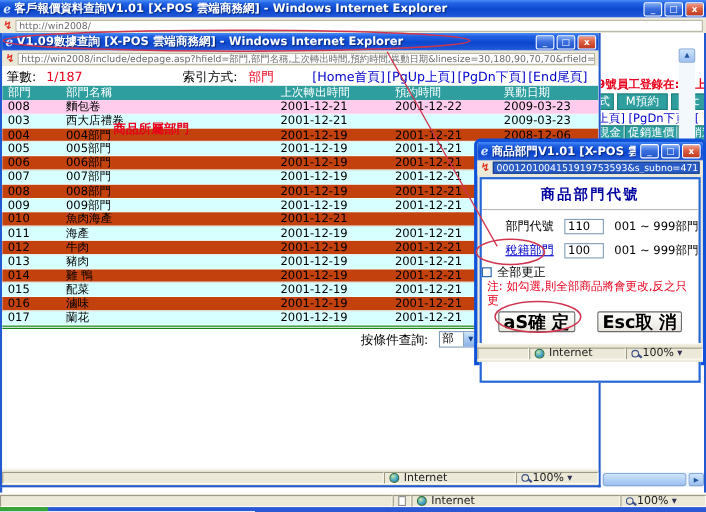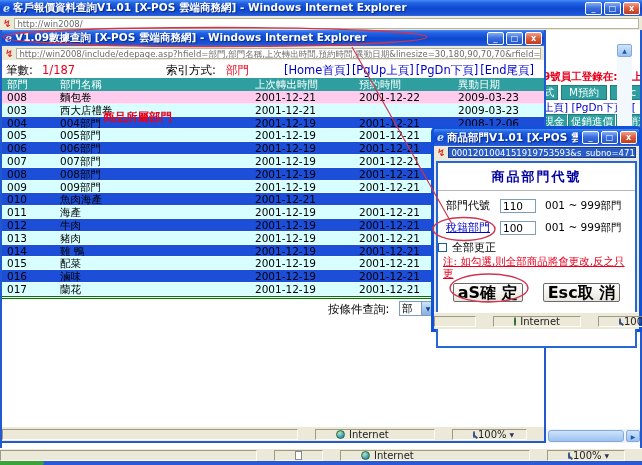--- a/index.html
+++ b/index.html
@@ -23,21 +23,21 @@
 
   .urlbar { position:absolute; left:0; right:0; height:14px; background:#ece9d8;
     display:flex; align-items:center; padding:0 3px; }
   .urlbar .flash { color:#e03020; font-weight:bold; font-size:10px; margin-right:3px; }
   .urlbar .ufield { flex:1; background:#fff; border:1px solid #b6b3a0; height:11px;
     font-size:8.5px; color:#6b6b6b; white-space:nowrap; overflow:hidden; line-height:10px; padding:0 2px; }
 
   .statusbar { position:absolute; left:0; right:0; background:#ece9d8; border-top:1px solid #fff;
     display:flex; align-items:center; font-size:10px; color:#222; }
   .scell { border:1px solid; border-color:#9d9b86 #fdfdf6 #fdfdf6 #9d9b86; height:11px;
-    display:flex; align-items:center; padding:0 20px; margin-right:17px; }
+    display:flex; align-items:center; padding:0 4px; margin-right:0; }
   .scell.grow { flex:1; }
   .globe { width:9px; height:9px; border-radius:50%; margin-right:4px;
     background:radial-gradient(circle at 35% 30%,#bfe8a8,#3f9ec9 60%,#1f6ea0); border:1px solid #2a6a33; }
   .mag { width:7px; height:7px; border:1.5px solid #3a4f86; border-radius:50%; position:relative; margin-right:3px;}
   .mag::after { content:""; position:absolute; width:4px; height:1.5px; background:#3a4f86;
     right:-4px; bottom:-1px; transform:rotate(40deg); }
   .caret { color:#335; font-size:6px; margin-left:3px; }
   .docicon { width:7px; height:9px; background:#fff; border:1px solid #888; }
 
   
@@ -80,21 +80,21 @@
 
   #inforow { position:absolute; left:0; top:3px; right:0; height:15px; font-size:11.5px; }
   #inforow .lbl { position:absolute; color:#000; }
   #inforow .val { position:absolute; color:#e8001c; }
   #navlinks { position:absolute; right:10px; top:0; display:flex; gap:2px;margin-left:25px; }
   #navlinks span { color:#0000cc; font-size:11.5px; cursor:pointer; }
 
   .thead { position:absolute; left:0; top:18px; right:0; height:13px; background:#2f9e9e;
     display:flex; color:#fff; font-size:10.5px; line-height:13px; }
   .tbody { position:absolute; left:0; top:31px; right:0; }
-  .trow { display:flex; height:12.8px; line-height:12.6px; font-size:10.5px; background:#1d4ed8;
+  .trow { display:flex; height:12.8px; line-height:12.6px; font-size:10.5px; background:#c2410c;
     border-bottom:1px solid #e9ffff; }
   .trow.alt { background:#d8ffff; }
   .trow.sel { background:#ffccee; border-bottom:1px solid #ffe2f5; }
   .tc { overflow:hidden; white-space:nowrap; }
   .c0 { width:52px; padding-left:5px; }
   .c1 { width:201px; padding-left:6px; }
   .c2 { width:104px; }
   .c3 { width:96px; }
   .c4 { flex:1; padding-left:3px; }
 
@@ -114,30 +114,30 @@
   #dialog { position:absolute; left:431px; top:126px; width:211px; height:206px;
     border:3px solid #0f52d9; border-radius:6px 6px 0 0; background:#ece9d8; }
   #dialog .titlebar { height:17px; border-radius:3px 3px 0 0; }
   #dialog .urlbar { top:17px; height:13px; }
   #dialog .urlbar .ufield { background:#2a5cc8; color:#fff; border:1px solid #16408a; }
   #dlg-box { position:absolute; left:2px; right:2px; top:32px; height:187px;
     border:2px solid #2667d6; background:#fff; overflow:hidden; }
   #dlg-heading { margin-top:5px; text-align:center; font-size:13px; font-weight:bold;
     color:#0000a0; letter-spacing:2px; }
   #dlg-hline { margin-top:4px; border-top:1px solid #b8b8b8; }
-  .dfield { display:flex; align-items:center; margin:7px 0 0 8px; height:15px; }
+  .dfield { display:flex; align-items:center; margin:7px 0 0 8px; height:15px;justify-content:flex-end; }
   .dfield .dlabel { width:54px; font-size:11px; }
   .dfield .dlabel.link { color:#0000cc; text-decoration:underline; cursor:pointer; }
   .dfield .dinput { width:36px; height:14px; border:1px solid #7f9db9; font-size:10.5px;
     line-height:12px; padding-left:2px; background:#fff; }
   .dfield .dhint { margin-left:9px; font-size:10.5px; }
   #dlg-checkrow { display:flex; align-items:center; margin-top:6px; height:12px; }
   #dlg-checkrow .cbox { width:9px; height:9px; border:1px solid #1b5e9e; background:#fff; margin-right:5px; }
   #dlg-checkrow .clabel { font-size:11px; }
-  #dlg-note { margin:3px 4px 0 5px; color:#e8001c; font-size:10.5px; line-height:11.5px;text-decoration:underline; }
+  #dlg-note { margin:3px 4px 0 5px; color:#e8001c; font-size:10.5px; line-height:11.5px; }
   #dlg-buttons { display:flex; justify-content:center; gap:20px; margin-top:4px; }
   .dbtn { min-width:56px; height:19px; font-family:"DejaVu Sans",sans-serif; font-size:16px; font-weight:bold;
     background:linear-gradient(180deg,#fefefe,#e9e6dd); border:1px solid #6b6b6b; border-radius:2px;
     line-height:17px; text-align:center; padding:0 4px; cursor:pointer; }
   #dialog .statusbar { bottom:0; height:17px; }
 
   
   #annotations { position:absolute; left:0; top:0; width:642px; height:465px; z-index:40; pointer-events:none; }
 </style>
 </head>

